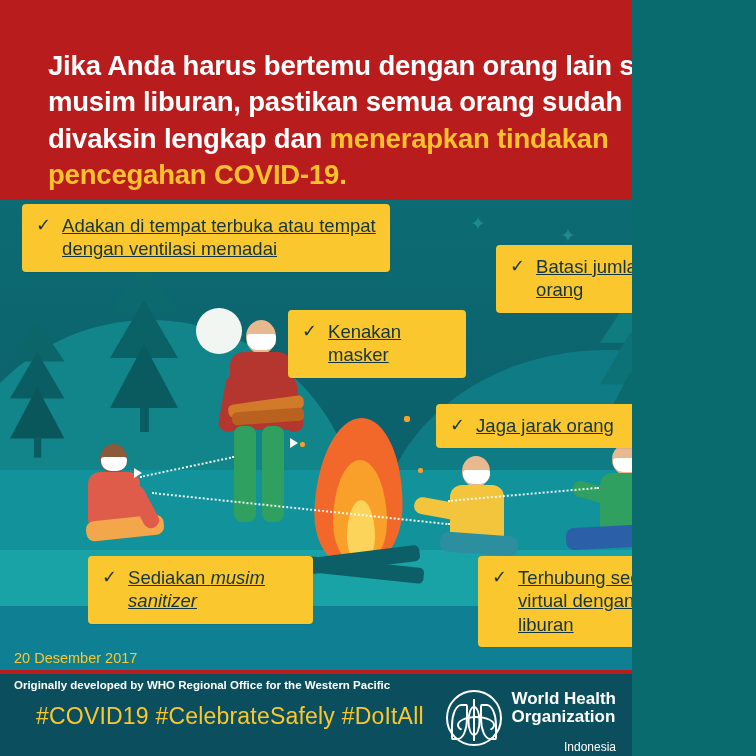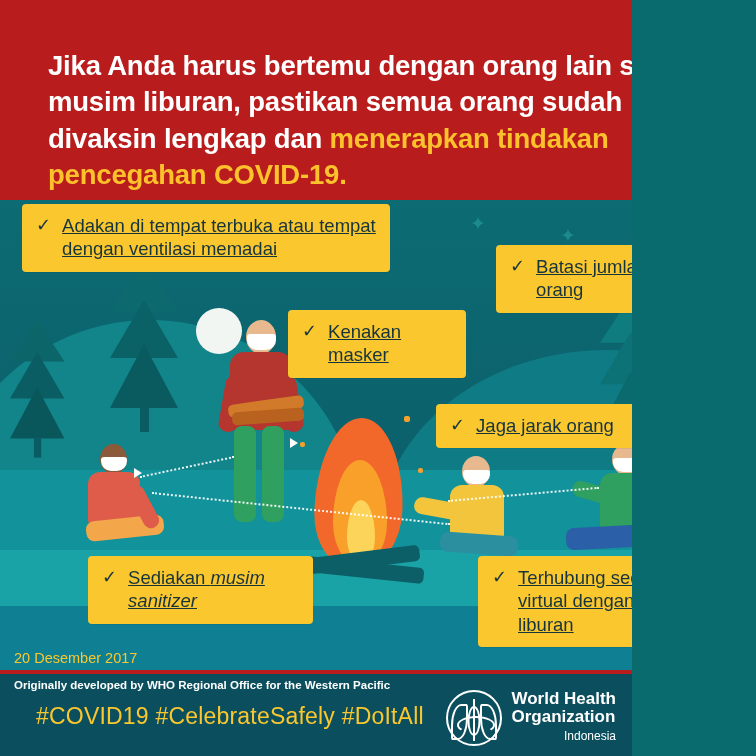--- a/index.html
+++ b/index.html
@@ -236,21 +236,21 @@
     width: 17px; height: 36px;
     border: 2px solid #fff;
     border-radius: 60% 10% 60% 10%;
   }
   .who-leaf-l { left: 3px; }
   .who-leaf-r { right: 3px; transform: scaleX(-1); }
   .who-text {
     color: #ffffff; font-size: 17px; font-weight: bold; line-height: 1.08;
   }
   .who-sub {
-    color: #ffffff; font-size: 12px; font-weight: normal; margin-top: 2px;
+    color: #ffffff; font-size: 12px; font-weight: normal; margin-top: 13px;
     text-align: right;
   }
 </style>
 </head>
 <body>
 
 <div id="poster">
 
   <div class="headline">
     <span>Jika Anda harus bertemu dengan orang lain saat musim liburan, pastikan semua orang sudah divaksin lengkap dan </span><span class="hl">menerapkan tindakan pencegahan COVID-19.</span>

